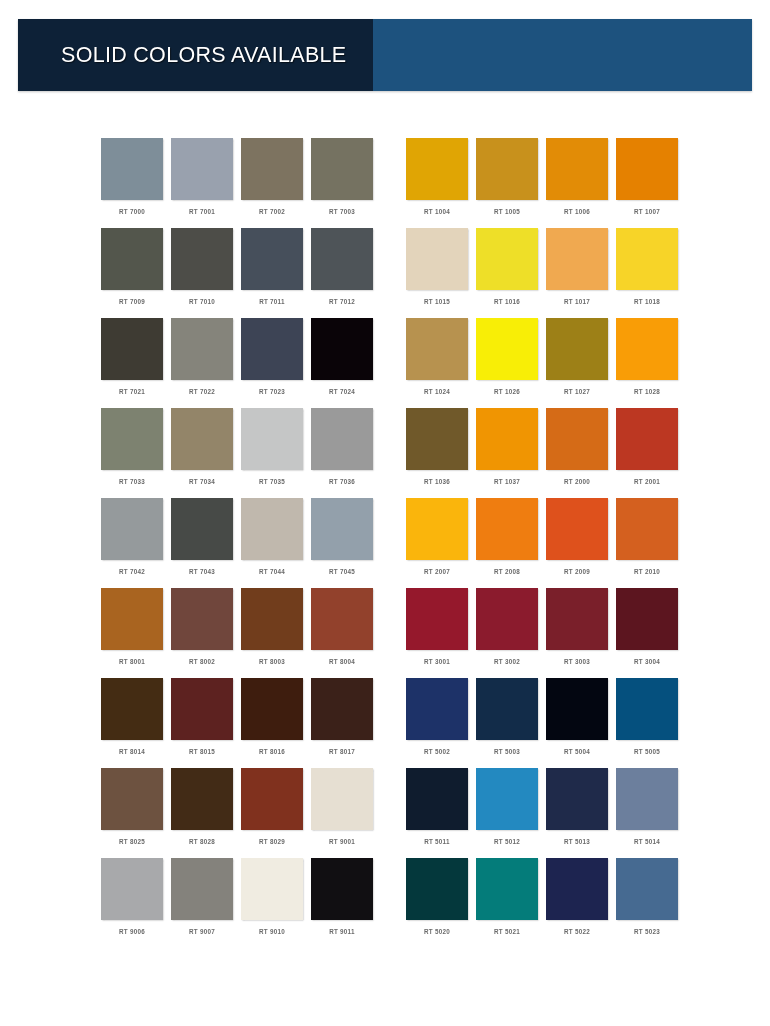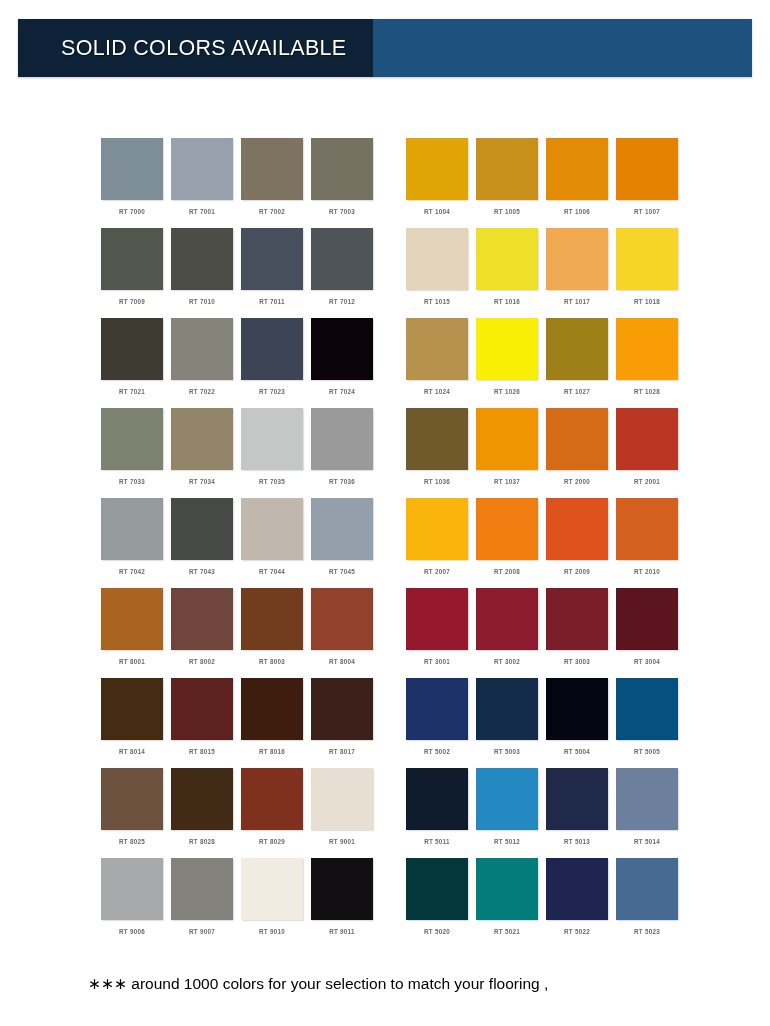--- a/index.html
+++ b/index.html
@@ -15,21 +15,21 @@
     overflow: hidden;
     position: relative;
   }
 
   
   #header-banner {
     position: absolute;
     left: 18px;
     top: 19px;
     width: 734px;
-    height: 58px;
+    height: 72px;
     display: flex;
     align-items: stretch;
     box-shadow: 0 1px 2px rgba(0,0,0,0.22);
   }
   #header-dark {
     width: 355px;
     background: #0d2137;
     display: flex;
     align-items: center;
     box-sizing: border-box;
@@ -450,14 +450,13 @@
           <div class="swatch-cell">
             <div class="swatch-chip" style="background: rgb(70, 106, 145);"></div>
             <div class="swatch-label">RT 5023</div>
           </div>
         </div>
       </div>
     </div>
 </div>
 
 <div id="footer-note">
-  <span>∗∗∗ around 1000 colors for your selection to match your flooring ,</span>
 </div>
 
 </body></html>

